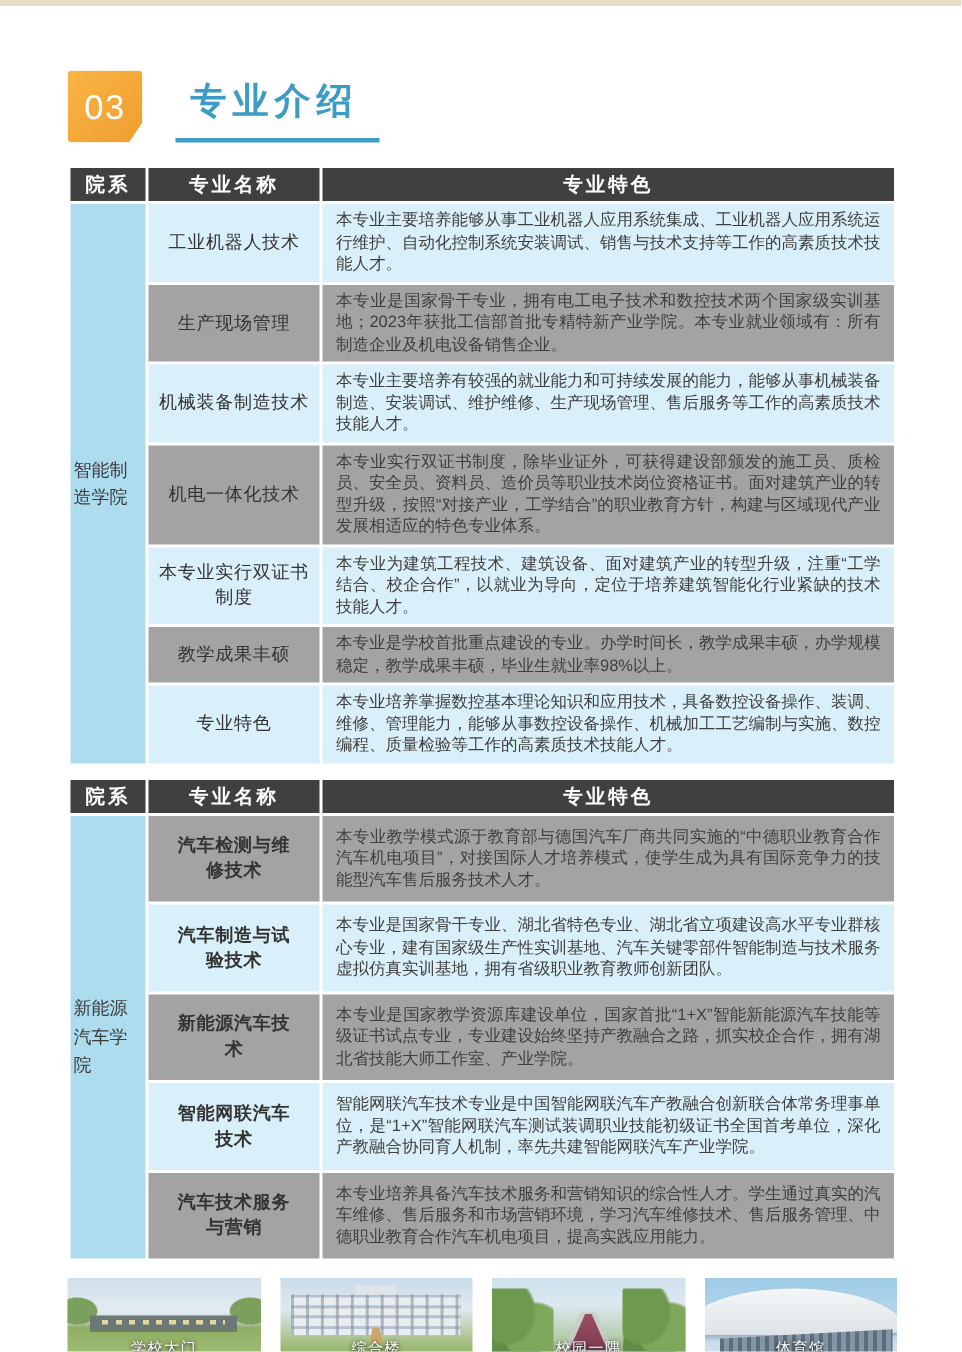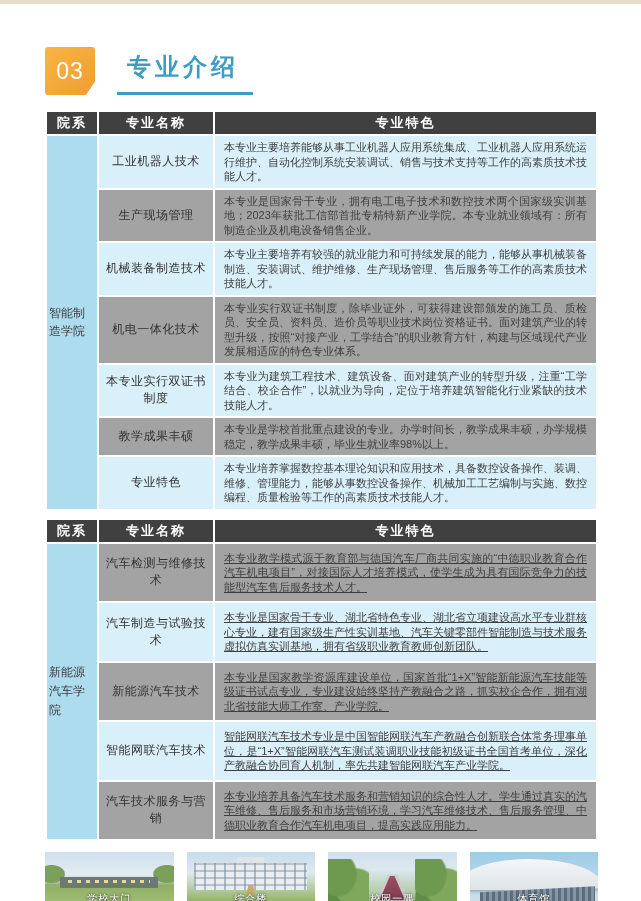--- a/index.html
+++ b/index.html
@@ -75,22 +75,22 @@
     padding: 2px 4px;
     letter-spacing: 0.5px;
   }
   td.feature {
     color: #3f3f3f;
     font-size: 11px;
     line-height: 14.5px;
     text-align: justify;
     padding: 4px 9px;
   }
-  #table2 td.feature { padding: 7px 9px; text-decoration: underline; }
-  #table2 td.major   { padding: 7px 4px; }
+  #table2 td.feature { padding: 7px 9px; }
+  #table2 td.major   { padding: 7px 16px; font-weight: bold; }
   tr.row-light td { background: #d9eff9; margin-left: 33px; }
   tr.row-dark  td { background: #a3a3a3; }
   tr.row-light td.dept, tr.row-dark td.dept { background: #aedcef; }
 
   
   .photo-row {
     display: flex; gap: 13px;
     margin-top: 11px;
   }
   .photo {

